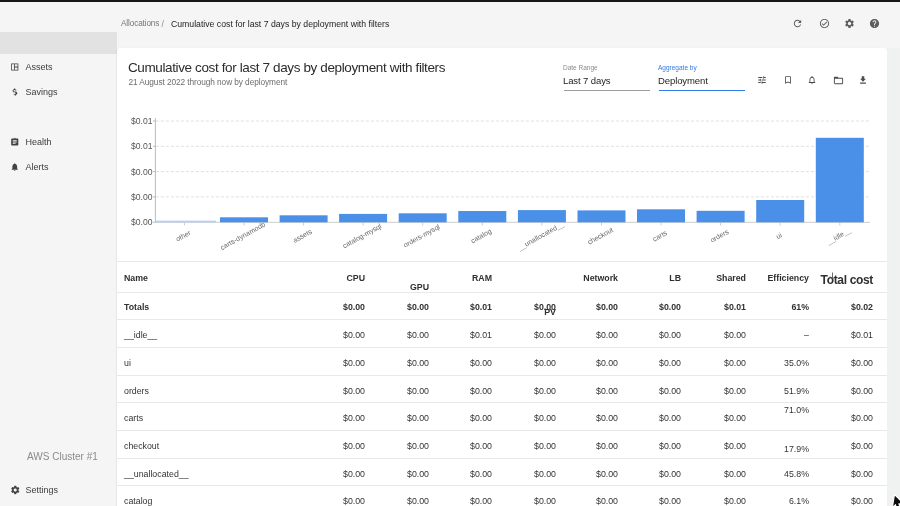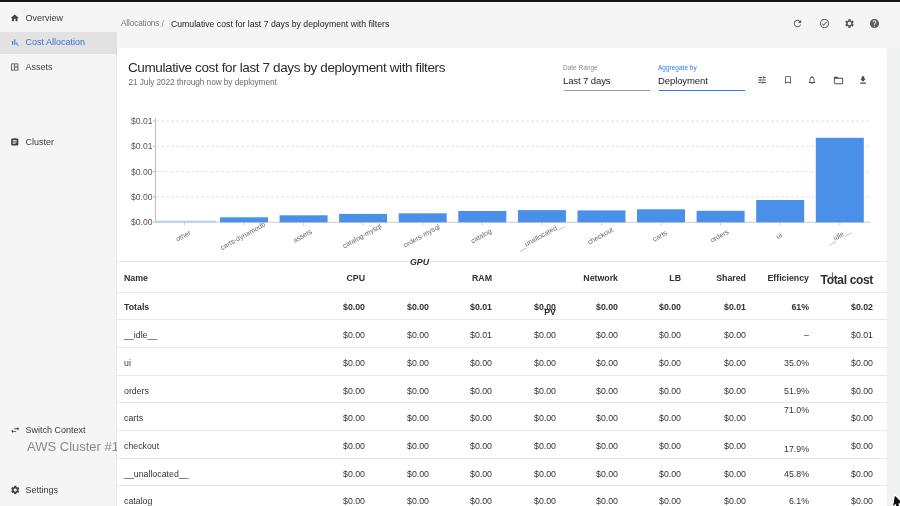--- a/index.html
+++ b/index.html
@@ -20,53 +20,46 @@
   .cell { font-size:8.8px; color:#333; }
   .rnum { text-align:right; }
   .divl { left:117px; width:770px; height:1px; background:#e8e8e8; }
 </style>
 </head>
 <body>
 <div id="stage">
   <div id="topstrip" class="abs"></div>
 
   <div id="navsel" class="abs"></div>
-  <div class="navitem abs" style="top:5.3px;">
-    <svg class="ic" viewBox="0 0 24 24">
-        <path fill="#424242" d="M10 20v-6h4v6h5v-8h3L12 3 2 12h3v8z"></path>
-      </svg>
-    <span class="lb">Overview</span>
-  </div>
-  <div class="navitem abs" style="top:29.9px;">
-    <svg class="ic" viewBox="0 0 24 24">
-        <path fill="#3e6fdd" d="M5 9.2h3V19H5zM10.6 5h2.8v14h-2.8zm5.6 8H19v6h-2.8z"></path>
-        <circle fill="#3e6fdd" cx="20.2" cy="20.3" r="1.6"></circle>
-      </svg>
-    <span class="lb blue">Cost Allocation</span>
-  </div>
   <div class="navitem abs" style="top:54.4px;">
     <svg class="ic" viewBox="0 0 24 24">
         <path fill="#424242" d="M3 3h18v18H3V3zm2 2v14h5V5H5zm7 0v6h7V5h-7zm7 8h-7v6h7v-6z"></path>
       </svg>
     <span class="lb">Assets</span>
   </div>
+  <div class="navitem abs" style="top:79.3px;">
+    <svg class="ic" viewBox="0 0 24 24">
+        <path fill="#424242" d="M11.8 10.9c-2.27-.59-3-1.2-3-2.15 0-1.09 1.01-1.85 2.7-1.85 1.78 0 2.44.85 2.5 2.1h2.21c-.07-1.72-1.12-3.3-3.21-3.81V3h-3v2.16c-1.94.42-3.5 1.68-3.5 3.61 0 2.31 1.91 3.46 4.7 4.13 2.5.6 3 1.48 3 2.41 0 .69-.49 1.79-2.7 1.79-2.06 0-2.87-.92-2.98-2.1H8.3c.12 2.19 1.76 3.42 3.7 3.83V21h3v-2.15c1.95-.37 3.5-1.5 3.5-3.55 0-2.84-2.43-3.81-4.7-4.4z"></path>
+      </svg>
+    <span class="lb">Savings</span>
+  </div>
   <div class="navitem abs" style="top:129.5px;">
     <svg class="ic" viewBox="0 0 24 24">
         <path fill="#424242" d="M19 3h-4.18C14.4 1.84 13.3 1 12 1c-1.3 0-2.4.84-2.82 2H5c-1.1 0-2 .9-2 2v14c0 1.1.9 2 2 2h14c1.1 0 2-.9 2-2V5c0-1.1-.9-2-2-2zm-7 0c.55 0 1 .45 1 1s-.45 1-1 1-1-.45-1-1 .45-1 1-1zm2 14H7v-2h7v2zm3-4H7v-2h10v2zm0-4H7V7h10v2z"></path>
       </svg>
-    <span class="lb">Cluster</span>
-  </div>
-
-  <div class="navitem abs" style="top:420px; height:20px;">
-    <svg class="ic" style="width:10.5px;height:10.5px;" viewBox="0 0 24 24">
-        <path fill="#424242" d="M6.99 11 3 15l3.99 4v-3H14v-2H6.99v-3zM21 9l-3.99-4v3H10v2h7.01v3L21 9z"></path>
-      </svg>
-    <span class="lb">Switch Context</span>
-  </div>
-  <div class="abs" style="left:27px; top:439px; font-size:13px; color:#8b8b8b;">AWS Cluster #1</div>
+    <span class="lb">Health</span>
+  </div>
+  <div class="navitem abs" style="top:154.4px;">
+    <svg class="ic" viewBox="0 0 24 24">
+        <path fill="#424242" d="M12 22c1.1 0 2-.9 2-2h-4c0 1.1.89 2 2 2zm6-6v-5c0-3.07-1.64-5.64-4.5-6.32V4c0-.83-.67-1.5-1.5-1.5s-1.5.67-1.5 1.5v.68C7.63 5.36 6 7.92 6 11v5l-2 2v1h16v-1l-2-2z"></path>
+      </svg>
+    <span class="lb">Alerts</span>
+  </div>
+
+  <div class="abs" style="left:27px; top:451px; font-size:10px; color:#8b8b8b;">AWS Cluster #1</div>
   <div class="navitem abs" style="top:477px;">
     <svg class="ic" style="width:10.5px;height:10.5px;" viewBox="0 0 24 24">
         <path fill="#424242" d="M19.14 12.94c.04-.3.06-.61.06-.94 0-.32-.02-.64-.07-.94l2.03-1.58c.18-.14.23-.41.12-.61l-1.92-3.32c-.12-.22-.37-.29-.59-.22l-2.39.96c-.5-.38-1.03-.7-1.62-.94l-.36-2.54c-.04-.24-.24-.41-.48-.41h-3.84c-.24 0-.43.17-.47.41l-.36 2.54c-.59.24-1.13.57-1.62.94l-2.39-.96c-.22-.08-.47 0-.59.22L2.74 8.87c-.12.21-.08.47.12.61l2.03 1.58c-.05.3-.09.63-.09.94s.02.64.07.94l-2.03 1.58c-.18.14-.23.41-.12.61l1.92 3.32c.12.22.37.29.59.22l2.39-.96c.5.38 1.03.7 1.62.94l.36 2.54c.05.24.24.41.48.41h3.84c.24 0 .44-.17.47-.41l.36-2.54c.59-.24 1.13-.56 1.62-.94l2.39.96c.22.08.47 0 .59-.22l1.92-3.32c.12-.22.07-.47-.12-.61l-2.01-1.58zM12 15.6c-1.98 0-3.6-1.62-3.6-3.6s1.62-3.6 3.6-3.6 3.6 1.62 3.6 3.6-1.62 3.6-3.6 3.6z"></path>
       </svg>
     <span class="lb">Settings</span>
   </div>
 
   <div class="abs" style="left:121px; top:18.8px; font-size:8.2px; letter-spacing:-0.12px; color:#767676;">Allocations</div>
     <div class="abs" style="left:161.5px; top:18.6px; font-size:8.6px; color:#8a8a8a;">/</div>
     <div class="abs" style="left:171px; top:18.5px; font-size:8.7px; color:#232323;">Cumulative cost for last 7 days by deployment with filters</div>
@@ -79,21 +72,21 @@
   <svg class="abs" style="left:843.8px; top:18.2px; width:11px; height:11px;" viewBox="0 0 24 24">
       <path fill="#5c5c5c" d="M19.14 12.94c.04-.3.06-.61.06-.94 0-.32-.02-.64-.07-.94l2.03-1.58c.18-.14.23-.41.12-.61l-1.92-3.32c-.12-.22-.37-.29-.59-.22l-2.39.96c-.5-.38-1.03-.7-1.62-.94l-.36-2.54c-.04-.24-.24-.41-.48-.41h-3.84c-.24 0-.43.17-.47.41l-.36 2.54c-.59.24-1.13.57-1.62.94l-2.39-.96c-.22-.08-.47 0-.59.22L2.74 8.87c-.12.21-.08.47.12.61l2.03 1.58c-.05.3-.09.63-.09.94s.02.64.07.94l-2.03 1.58c-.18.14-.23.41-.12.61l1.92 3.32c.12.22.37.29.59.22l2.39-.96c.5.38 1.03.7 1.62.94l.36 2.54c.05.24.24.41.48.41h3.84c.24 0 .44-.17.47-.41l.36-2.54c.59-.24 1.13-.56 1.62-.94l2.39.96c.22.08.47 0 .59-.22l1.92-3.32c.12-.22.07-.47-.12-.61l-2.01-1.58zM12 15.6c-1.98 0-3.6-1.62-3.6-3.6s1.62-3.6 3.6-3.6 3.6 1.62 3.6 3.6-1.62 3.6-3.6 3.6z"></path>
     </svg>
   <svg class="abs" style="left:868.8px; top:18.2px; width:11px; height:11px;" viewBox="0 0 24 24">
       <path fill="#5c5c5c" d="M12 2C6.48 2 2 6.48 2 12s4.48 10 10 10 10-4.48 10-10S17.52 2 12 2zm1 17h-2v-2h2v2zm2.07-7.75-.9.92C13.45 12.9 13 13.5 13 15h-2v-.5c0-1.1.45-2.1 1.17-2.83l1.24-1.26c.37-.36.59-.86.59-1.41 0-1.1-.9-2-2-2s-2 .9-2 2H8c0-2.21 1.79-4 4-4s4 1.79 4 4c0 .88-.36 1.68-.93 2.25z"></path>
     </svg>
 
   <div id="card" class="abs"></div>
   <div class="abs" style="left:887px; top:48px; width:13px; height:458px; background:#f0f1f1;"></div>
   <div class="abs" style="left:128px; top:60px; font-size:13.5px; letter-spacing:-0.38px; color:#2b2b2b;">Cumulative cost for last 7 days by deployment with filters</div>
-  <div class="abs" style="left:128.5px; top:77px; font-size:8.3px; letter-spacing:-0.08px; color:#6d6d6d;">21 July 2022 through now by deployment</div>
+  <div class="abs" style="left:128.5px; top:77px; font-size:8.3px; letter-spacing:-0.08px; color:#6d6d6d;">21 August 2022 through now by deployment</div>
 
   <div class="abs" style="left:563px; top:63.6px; font-size:6.5px; color:#8a8a8a;">Date Range</div>
   <div class="abs" style="left:563px; top:75.3px; font-size:9.5px; letter-spacing:-0.1px; color:#222;">Last 7 days</div>
   <div class="abs" style="left:563.5px; top:90px; width:86px; height:1px; background:#9c9c9c;"></div>
   <div class="abs" style="left:658px; top:63.6px; font-size:6.5px; color:#2f7ce8;">Aggregate by</div>
   <div class="abs" style="left:658px; top:75.3px; font-size:9.5px; letter-spacing:-0.1px; color:#222;">Deployment</div>
   <div class="abs" style="left:658.5px; top:89.5px; width:86px; height:1.6px; background:#2f7ce8;"></div>
 
   <svg class="abs" style="left:757.3px; top:75.3px; width:10px; height:10px;" viewBox="0 0 24 24">
       <path fill="#4b4b4b" d="M3 17v2h6v-2H3zM3 5v2h10V5H3zm10 16v-2h8v-2h-8v-2h-2v6h2zM7 9v2H3v2h4v2h2V9H7zm14 4v-2H11v2h10zm-6-4h2V7h4V5h-4V3h-2v6z"></path>
@@ -182,21 +175,21 @@
       <text transform="translate(603.6,133) rotate(-29)">orders</text>
       <text transform="translate(663.2,133) rotate(-29)">ui</text>
       <text transform="translate(722.8,133) rotate(-29)">__idle__</text>
     </g>
   </svg>
 
   <div id="tbl">
       <div class="abs divl" style="top:260.5px;"></div>
       <div class="abs hdr" style="left:124px; top:273px;">Name</div>
       <div class="abs hdr rnum" style="left:275px; top:273px; width:90px;">CPU</div>
-      <div class="abs hdr rnum" style="left:339px; top:257px; width:90px;font-style:italic;">GPU</div>
+      <div class="abs hdr rnum" style="left:339px; top:282px; width:90px;">GPU</div>
       <div class="abs hdr rnum" style="left:402px; top:273px; width:90px;">RAM</div>
       <div class="abs hdr rnum" style="left:466px; top:273px; width:90px;margin-top:34px;">PV</div>
       <div class="abs hdr rnum" style="left:528px; top:273px; width:90px;">Network</div>
       <div class="abs hdr rnum" style="left:591px; top:273px; width:90px;">LB</div>
       <div class="abs hdr rnum" style="left:656px; top:273px; width:90px;">Shared</div>
       <div class="abs hdr rnum" style="left:719px; top:273px; width:90px;">Efficiency</div>
       <div class="abs hdr rnum" style="left:783px; top:273px; width:90px;font-size:12px; letter-spacing:-0.33px;">Total cost</div>
       <div class="abs divl" style="top:291.5px;"></div>
       <div class="abs cell" style="left:124px; top:302.4px;font-weight:bold;">Totals</div>
       <div class="abs cell rnum" style="left:275px; top:302.4px; width:90px;font-weight:bold;">$0.00</div>

